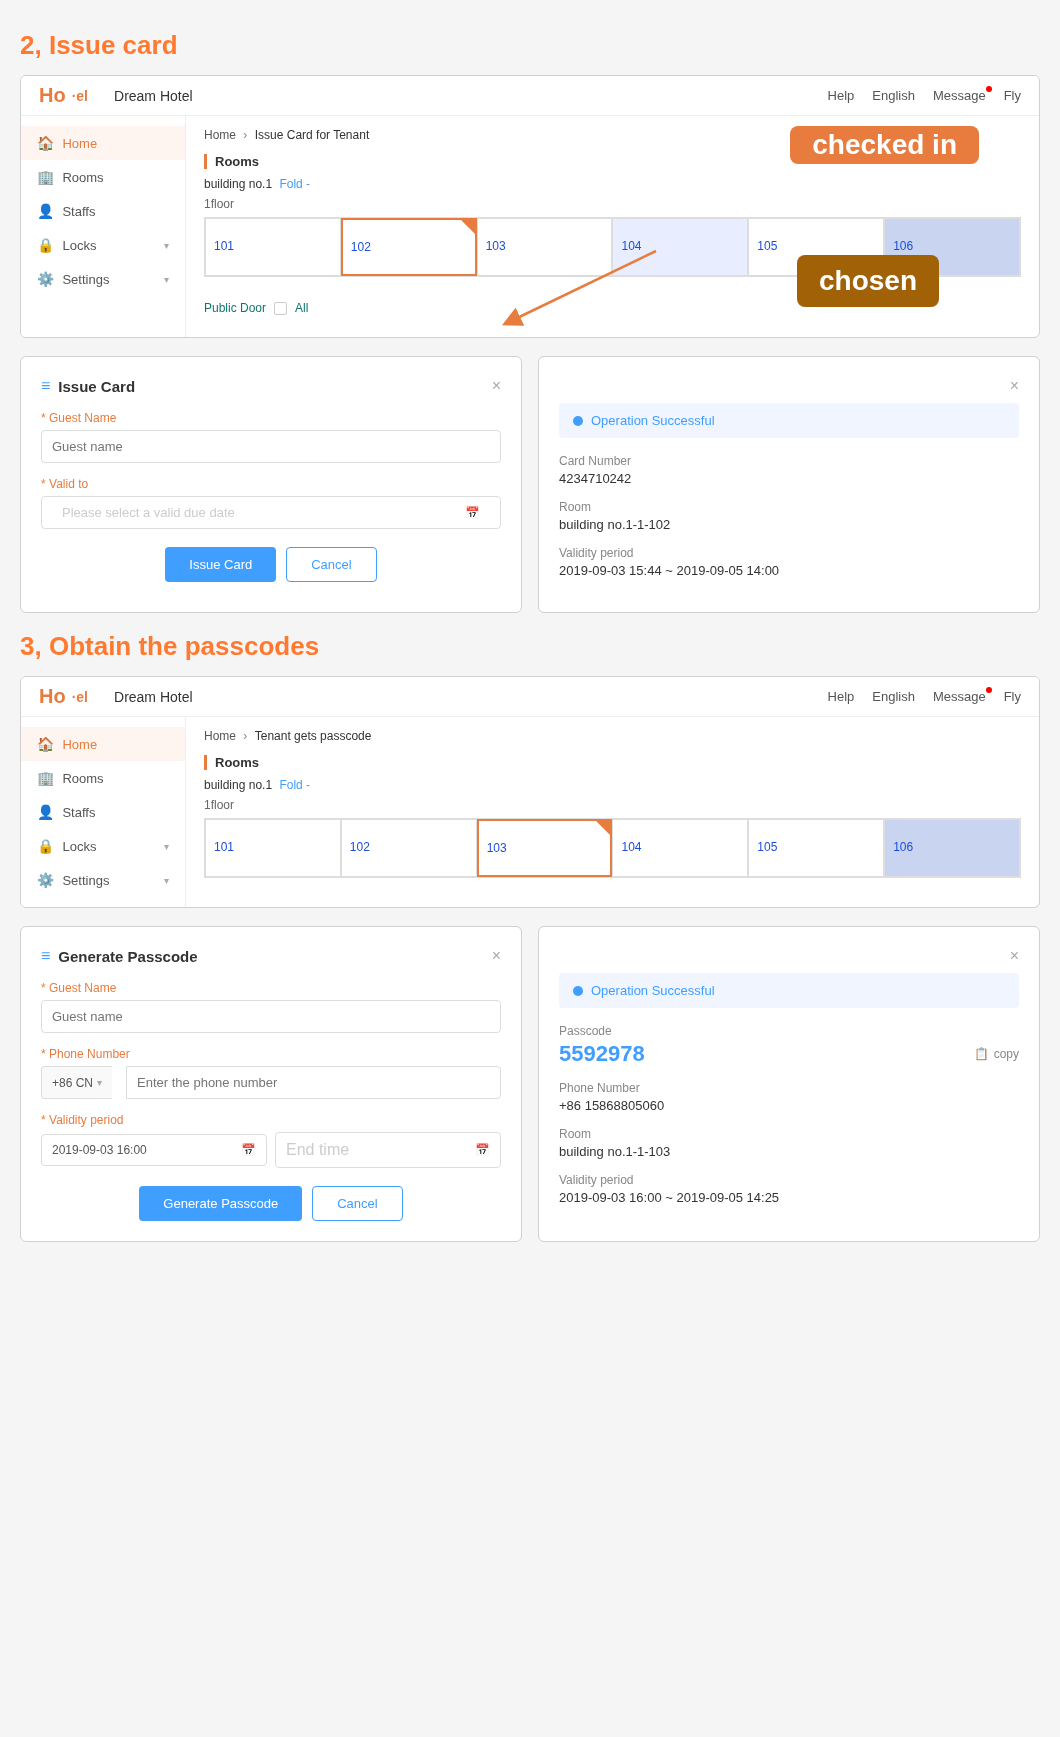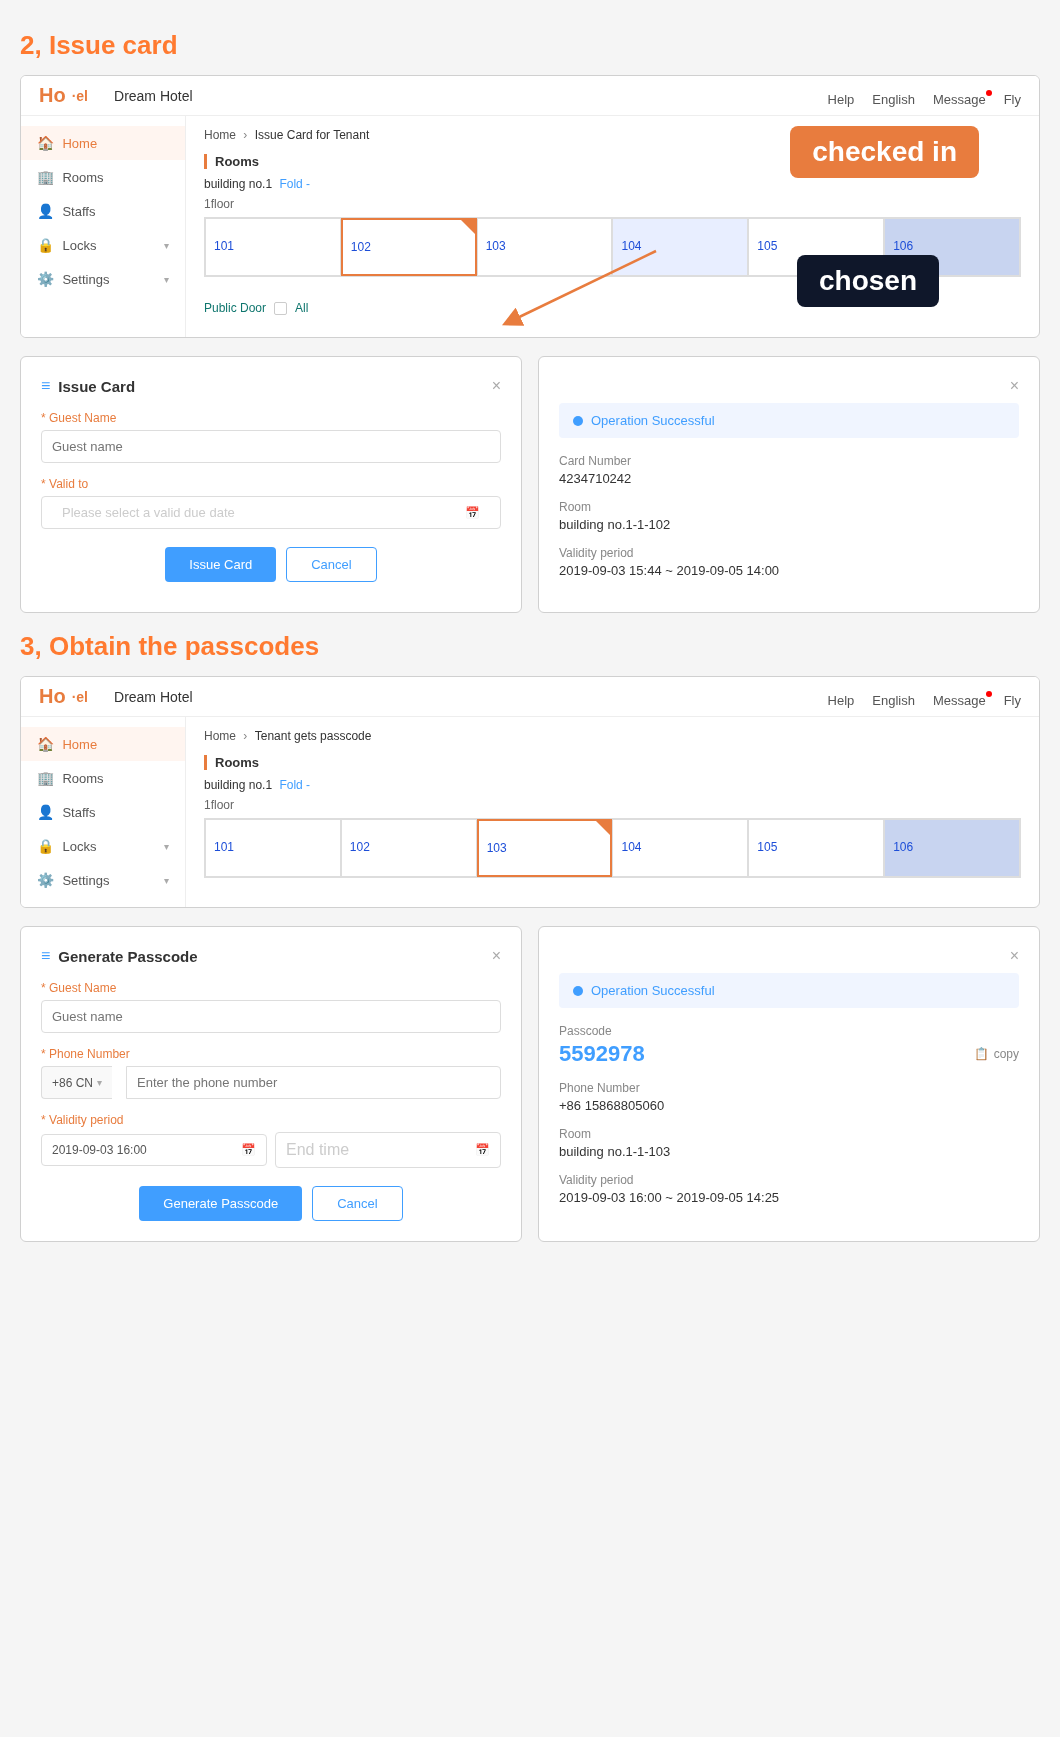--- a/index.html
+++ b/index.html
@@ -10,21 +10,21 @@
     
     .browser-panel {
       background: #fff;
       border: 1.5px solid #d0d0d0;
       border-radius: 6px;
       overflow: hidden;
       margin-bottom: 18px;
     }
     .browser-header {
       display: flex;
-      align-items: flex-end;
+      align-items: center;
       justify-content: space-between;
       padding: 8px 18px;
       border-bottom: 1px solid #eee;
       background: #fff;
     }
     .logo-area { display: flex; align-items: center; gap: 6px; }
     .logo-icon { color: #e87c3e; font-size: 20px; font-weight: bold; }
     .logo-text { color: #e87c3e; font-size: 14px; font-weight: 600; }
     .hotel-name { color: #333; font-size: 14px; font-weight: 500; margin-left: 20px; }
     .nav-links { display: flex; gap: 18px; font-size: 13px; color: #555; }
@@ -61,29 +61,29 @@
     
     .annotation-container { position: relative; }
     .bubble-checked-in {
       position: absolute;
       top: 50px;
       right: 60px;
       background: #e87c3e;
       color: white;
       font-size: 28px;
       font-weight: bold;
-      padding: 10px 22px;
+      padding: 3px 22px;
       border-radius: 8px;
       z-index: 10;
     }
     .bubble-chosen {
       position: absolute;
       bottom: 30px;
       right: 100px;
-      background: #0f172a;
+      background: #a16207;
       color: white;
       font-size: 28px;
       font-weight: bold;
       padding: 10px 22px;
       border-radius: 8px;
       z-index: 10;
     }
 
     
     .dialog-row { display: flex; gap: 16px; margin-bottom: 18px; }

